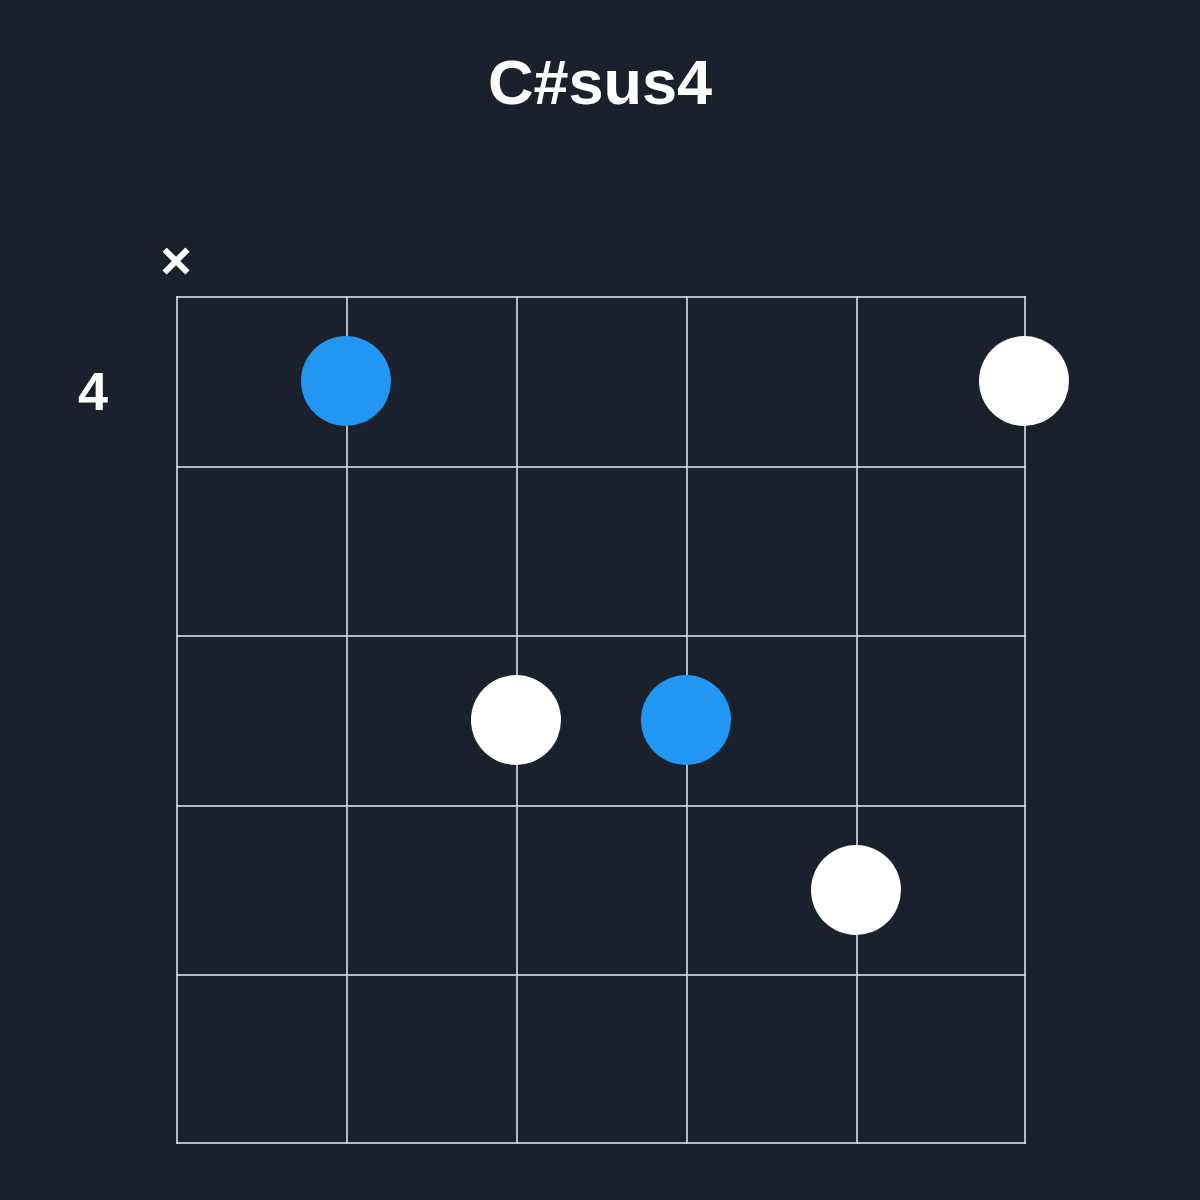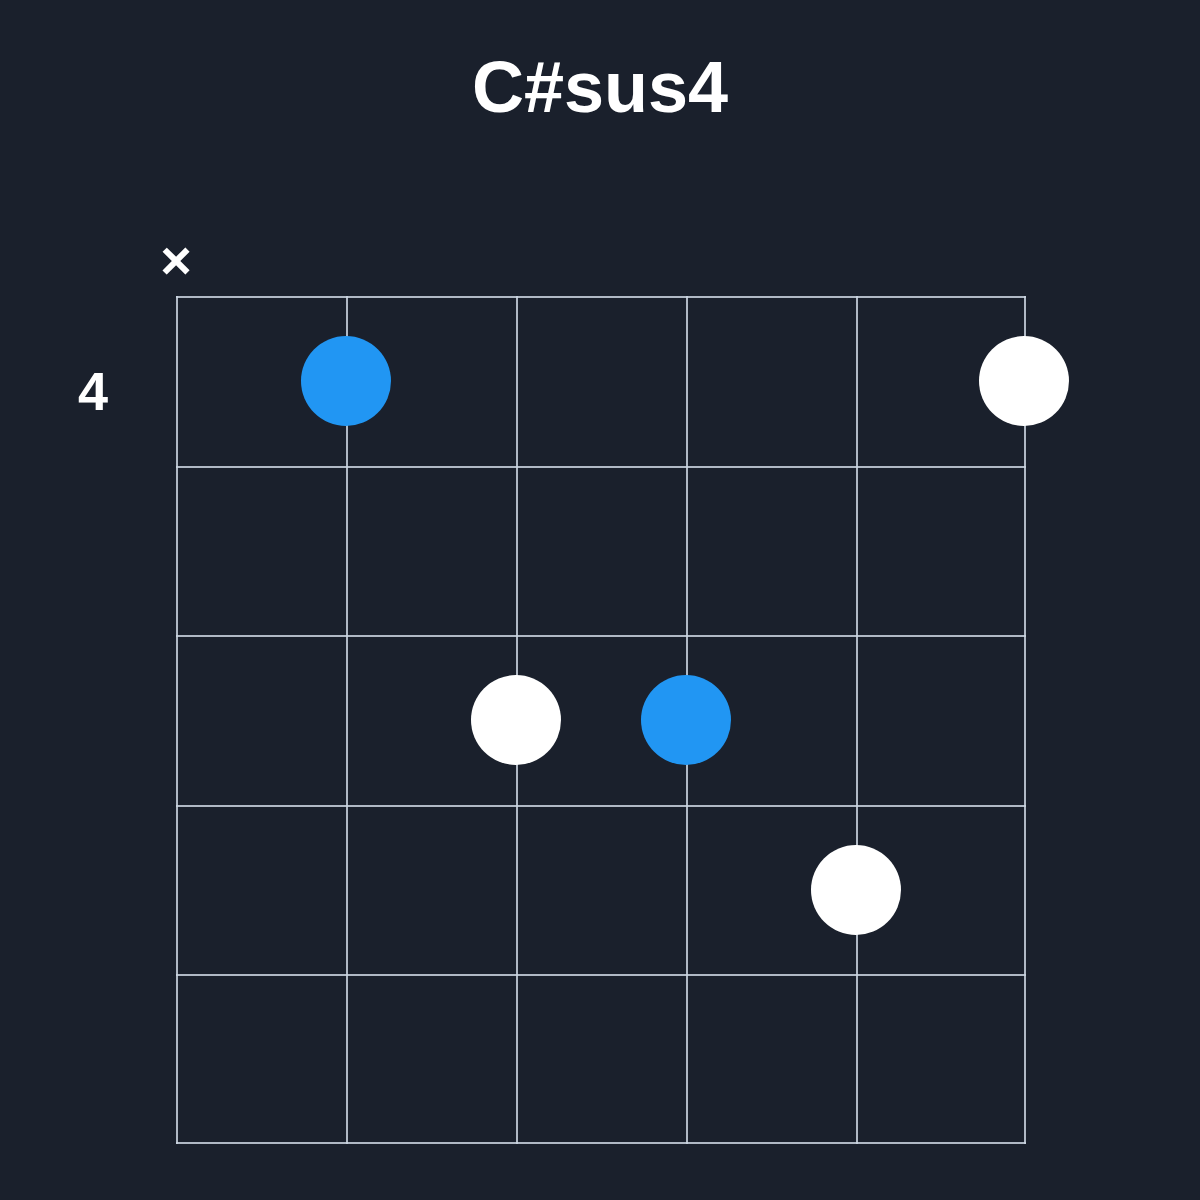--- a/index.html
+++ b/index.html
@@ -11,21 +11,21 @@
       color: #ffffff;
       overflow: hidden;
       position: relative;
     }
     .title {
       position: absolute;
       top: 48px;
       left: 0;
       width: 100%;
       text-align: center;
-      font-size: 72px;
+      font-size: 63px;
       font-weight: 700;
       line-height: 1.1;
     }
     .fretboard {
       position: absolute;
       top: 296px;
       left: 176px;
       width: 850px;
       height: 848px;
     }

